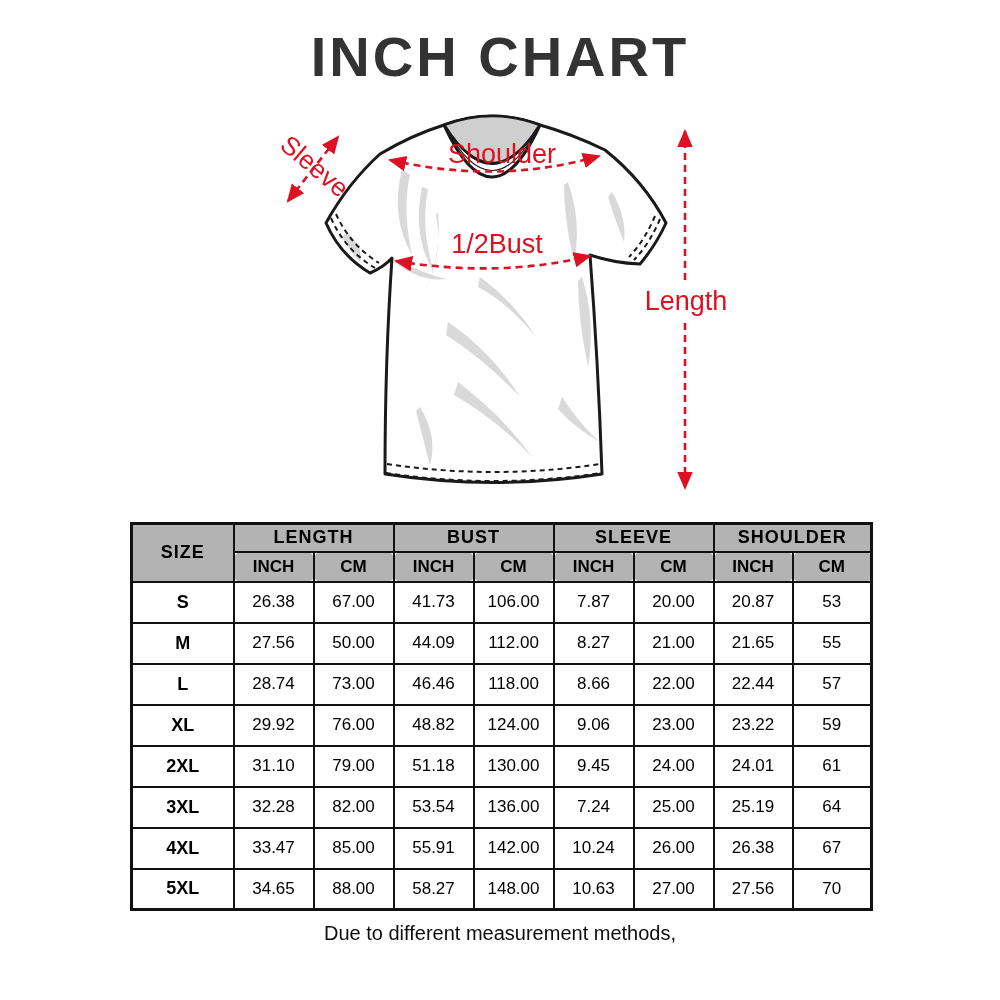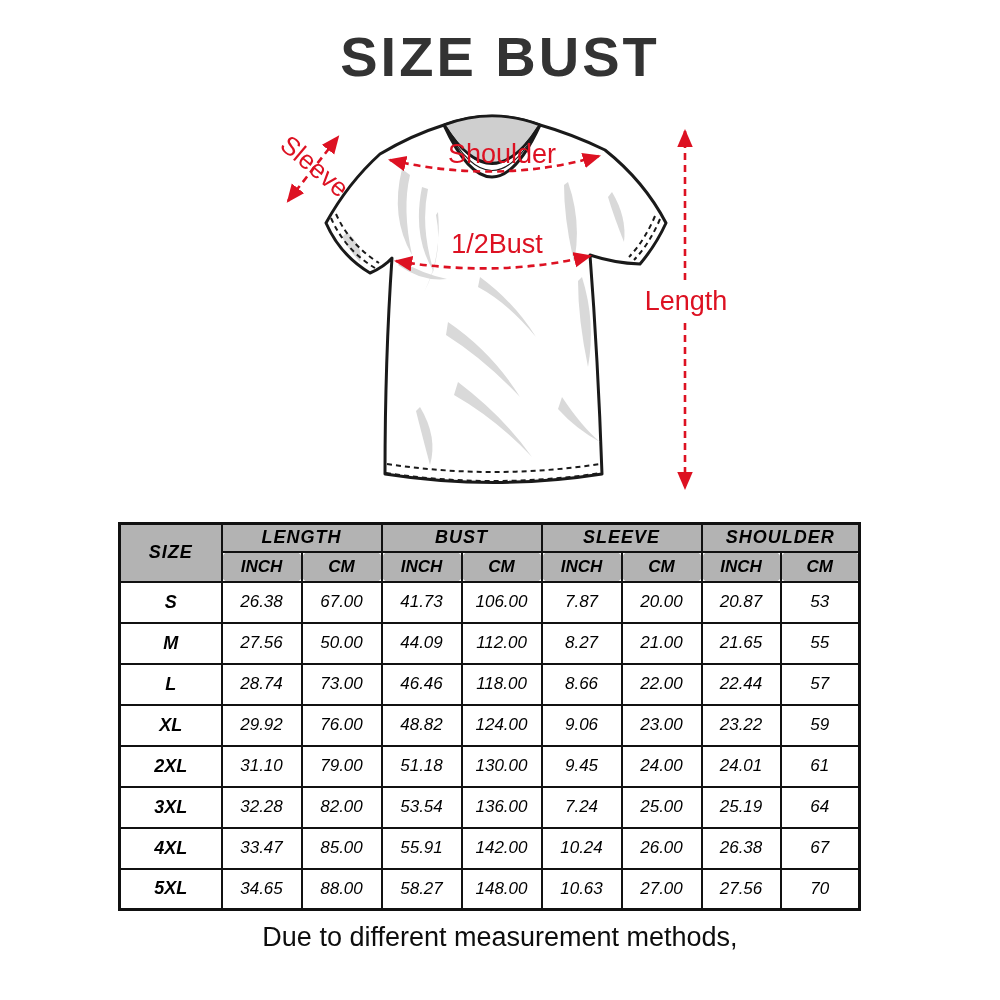--- a/index.html
+++ b/index.html
@@ -1,42 +1,42 @@
 <!DOCTYPE html>
 <html><head>
 <meta charset="utf-8">
 <style>
   html,body{margin:0;padding:0;background:#fff;}
   .canvas{position:relative;width:1000px;height:1000px;background:#ffffff;overflow:hidden;
           font-family:"Liberation Sans",sans-serif;}
   .page-title{position:absolute;top:24px;left:0;width:1000px;text-align:center;
               font-size:56px;font-weight:900;letter-spacing:3px;color:#333333;}
   .shirt-wrap{position:absolute;left:252px;top:97px;width:492px;height:418px;}
-  .size-table{position:absolute;left:118px;top:522px;width:740px;border-collapse:collapse;
-              table-layout:fixed;border:3px solid #111;font-style:italic;}
+  .size-table{position:absolute;left:130px;top:522px;width:740px;border-collapse:collapse;
+              table-layout:fixed;border:3px solid #111;}
   .size-table th,.size-table td{border:2px solid #111;text-align:center;vertical-align:middle;
               padding:0;color:#000;overflow:hidden;}
   .size-table thead th{background:#b3b3b3;font-weight:bold;}
   .size-table .group-row{height:28px;}
   .size-table .group-row th{font-size:18px;letter-spacing:1px;}
   .size-table .unit-row{height:30px;}
   .size-table .unit-row th{font-size:17px;border-radius:7px;}
   .size-table tbody tr{height:41px;}
   .size-table tbody th{font-size:18px;font-weight:bold;background:#fff;}
   .size-table tbody td{font-size:17px;font-weight:400;background:#fff;}
   .footer-note{position:absolute;top:921px;left:0;width:1000px;text-align:center;
-               font-size:27px;line-height:1.23;color:#0d0d0d;}
+               font-size:20px;line-height:1.23;color:#0d0d0d;}
   .ann-text{font-family:"Liberation Sans",sans-serif;}
 </style>
 </head>
 <body>
 
 <div class="canvas">
 
-  <div class="page-title">SIZE BUST</div>
+  <div class="page-title">INCH CHART</div>
 
   <div class="shirt-wrap">
     <svg width="492" height="418" viewBox="0 0 492 418">
       <defs>
         <marker id="ah" markerWidth="8" markerHeight="7" refX="6.2" refY="3" orient="auto-start-reverse" markerUnits="strokeWidth">
           <path d="M0,0 L7,3 L0,6 Z" fill="#dd1122"></path>
         </marker>
       </defs>
 
       <path d="M128,57 Q96,86 74,126 Q88,158 118,176 Q132,170 140,161 Q133,262 133,377 Q242,394 350,377 Q346,262 338,158 Q362,166 388,167 Q404,148 414,126 Q392,84 353,53 Q320,37 288,28 Q240,10 192,28 Q160,38 128,57 Z" fill="#ffffff" stroke="#1a1a1a" stroke-width="3" stroke-linejoin="round"></path>

